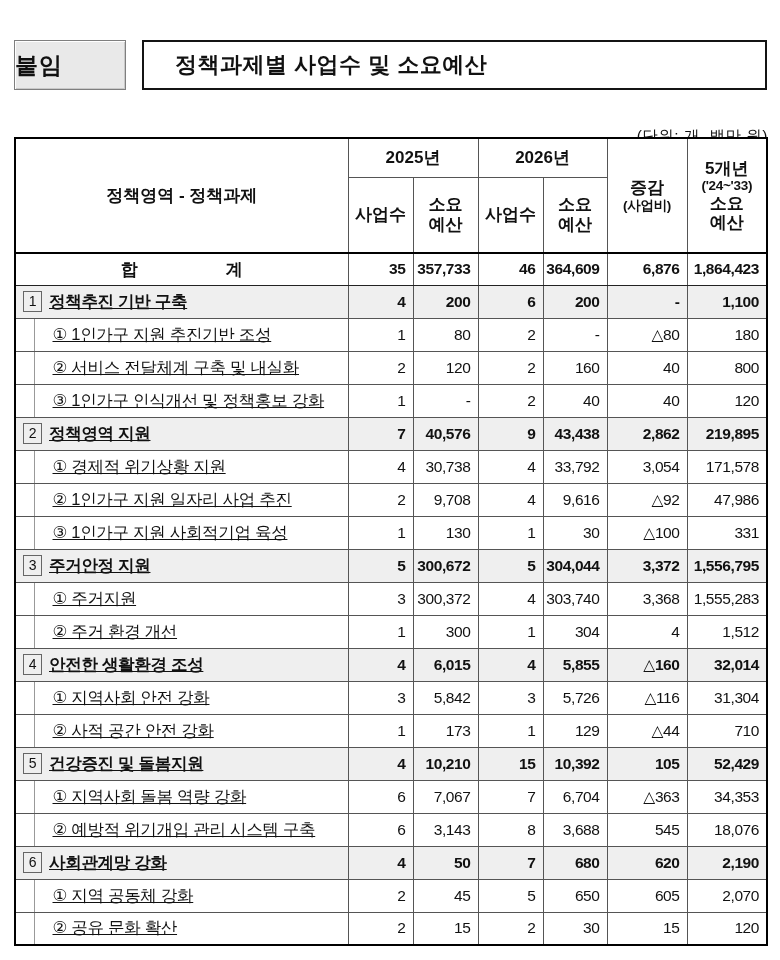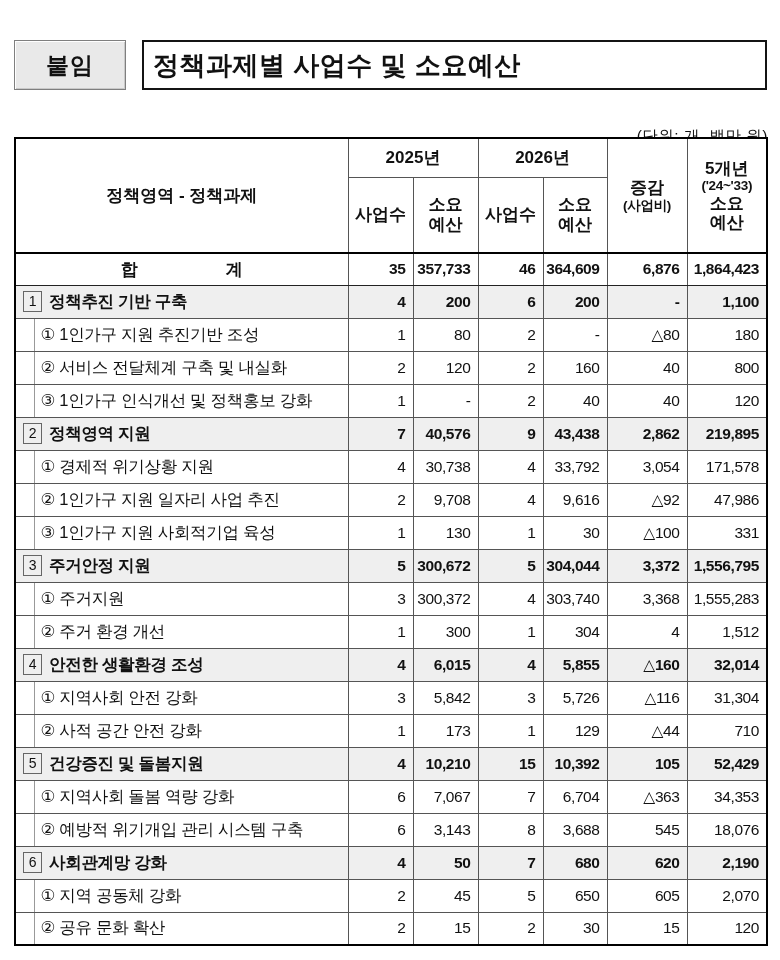--- a/index.html
+++ b/index.html
@@ -5,28 +5,28 @@
   html,body{margin:0;padding:0;}
   body{
     width:780px;height:960px;position:relative;background:#ffffff;
     font-family:"Liberation Sans","DejaVu Sans",sans-serif;color:#111;
     overflow:hidden;
   }
   .tag-box{
     position:absolute;left:14px;top:40px;width:112px;height:50px;
     background:#e9e9e9;border:1px solid #7f7f7f;box-sizing:border-box;
     box-shadow:inset 1px 1px 0 #ffffff, inset -1px -1px 0 #c9c9c9;
-    display:flex;align-items:center;justify-content:center;
+    display:flex;align-items:center;
     font-size:23px;font-weight:bold;letter-spacing:1px;
   }
   .title-box{
     position:absolute;left:142px;top:40px;width:625px;height:50px;
     border:2px solid #141414;box-sizing:border-box;background:#fff;
-    display:flex;align-items:center;padding-left:9px;
-    font-size:26px;font-weight:bold;letter-spacing:0.5px;
+    display:flex;align-items:center;padding-left:31px;
+    font-size:22px;font-weight:bold;letter-spacing:0.5px;
   }
   .unit-note{
     position:absolute;right:12px;top:126px;font-size:15.5px;letter-spacing:0.5px;
   }
   table.budget{
     position:absolute;left:14px;top:137px;width:752px;
     border-collapse:collapse;table-layout:fixed;
     border:2px solid #000;
   }
   th,td{
@@ -39,22 +39,22 @@
   th.hb{border-bottom:2px solid #000;margin-top:44px;}
   .small{font-size:13.5px;font-weight:bold;line-height:16px;letter-spacing:-0.3px;}
   tbody tr{height:33px;}
   tbody tr.total{height:32px;}
   td.num{
     text-align:right;padding-right:7px;font-size:15.5px;letter-spacing:-0.4px;
   }
   tr.total td,tr.section td{font-weight:bold;}
   tr.total td{border-bottom:1.5px solid #222;}
   tr.section td{background:#efefef;}
-  td.label-cell{text-align:left;padding-left:7px;font-size:16.5px;letter-spacing:-0.3px;}
-  tr.sub td.label-cell{font-weight:normal;padding-left:6px;}
+  td.label-cell{text-align:left;padding-left:7px;font-size:16.5px;letter-spacing:-0.3px;text-decoration:underline;}
+  tr.sub td.label-cell{font-weight:normal;padding-left:18px;}
   td.indent-cell{border-right:1px solid #999;}
   .total-label{display:flex;align-items:center;justify-content:center;gap:88px;font-size:17px;}
   .box-no{
     display:inline-block;min-width:13px;padding:0 2px;height:19px;line-height:18px;
     border:1px solid #666;text-align:center;font-size:14px;font-weight:normal;
     margin-right:7px;vertical-align:1px;
   }
   .fy-line{line-height:19px;}
 </style>
 </head>

